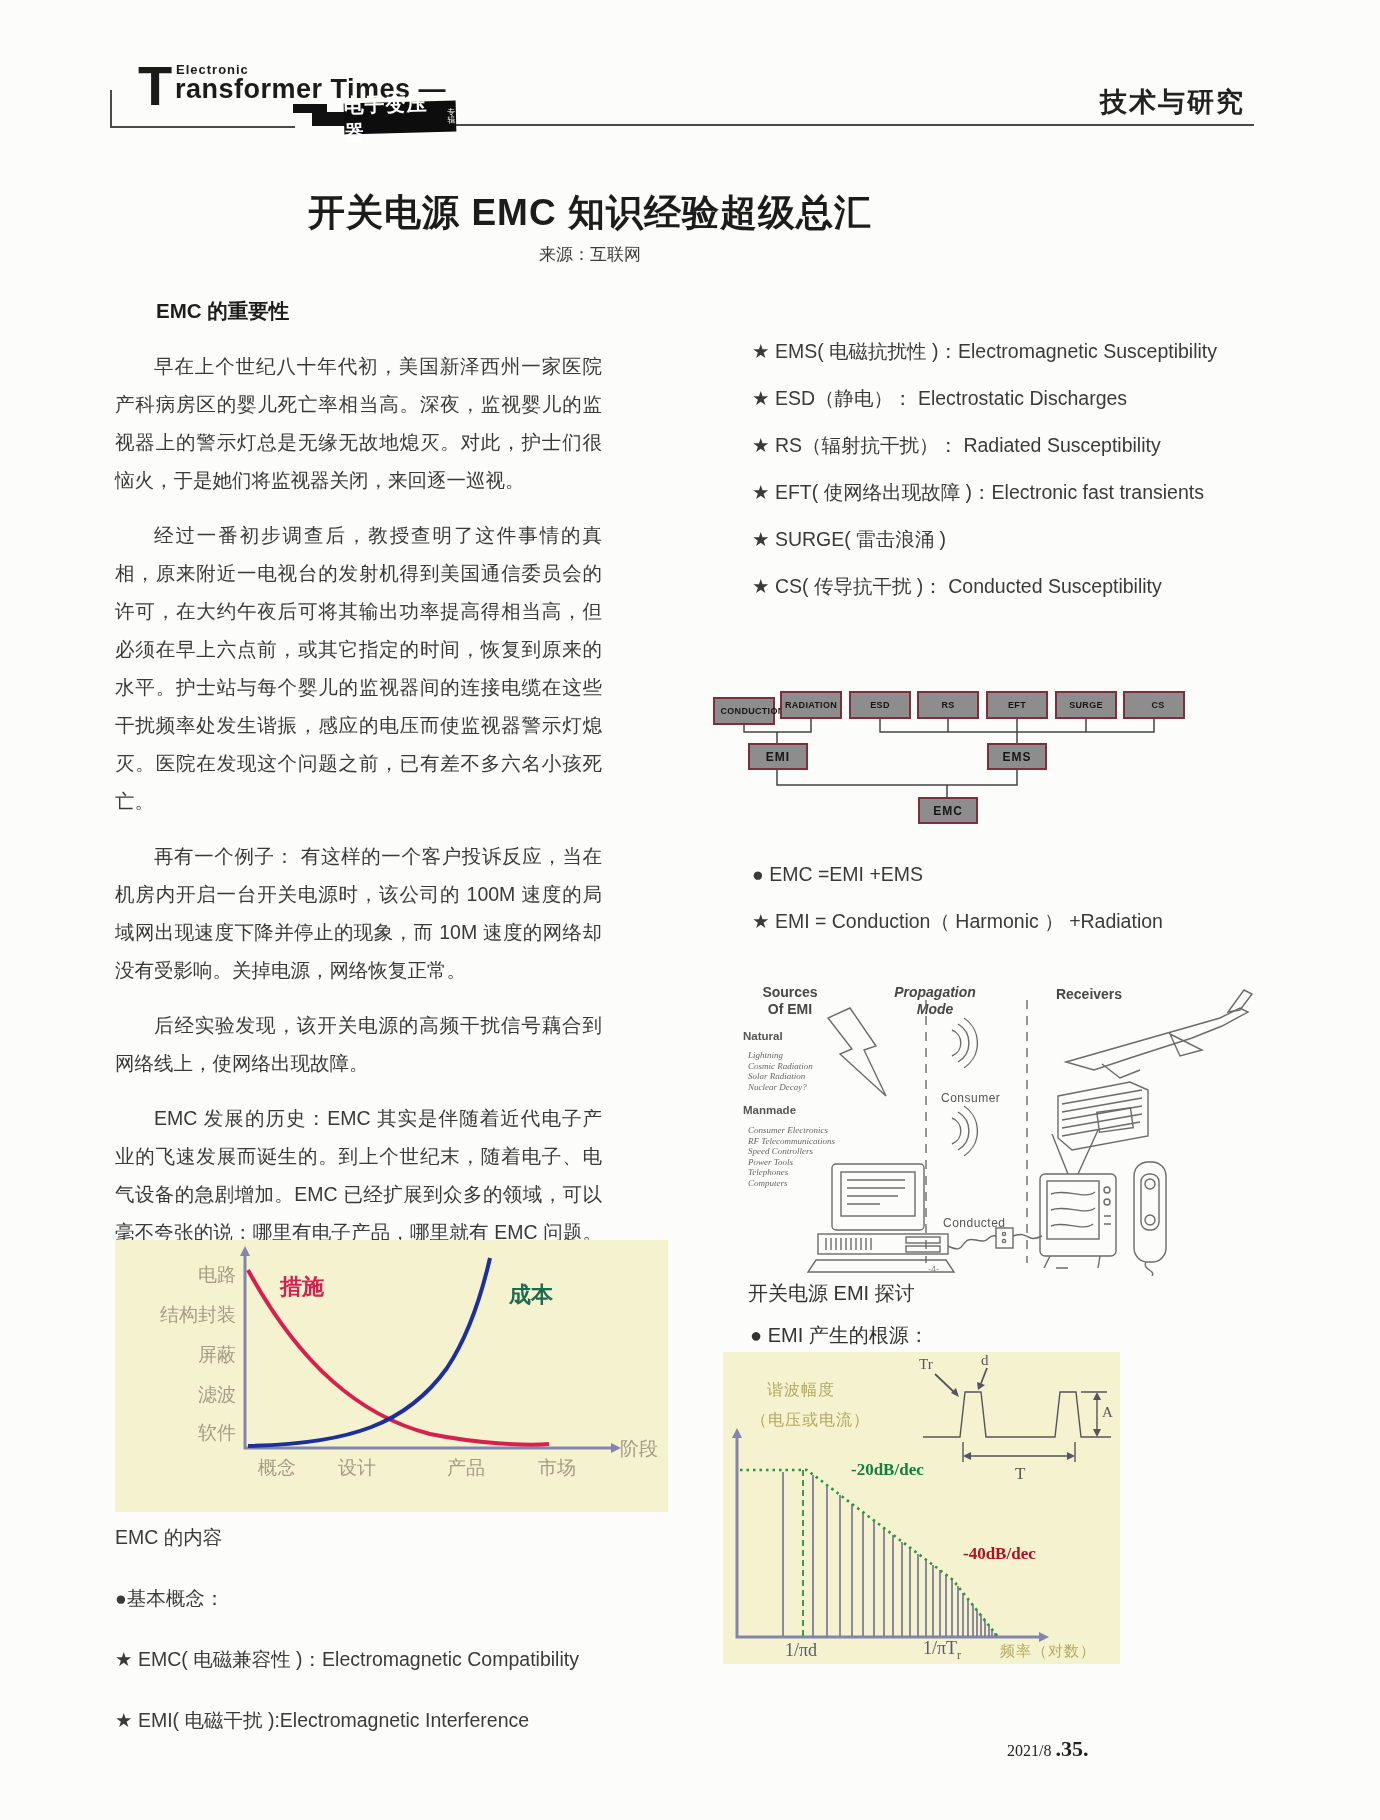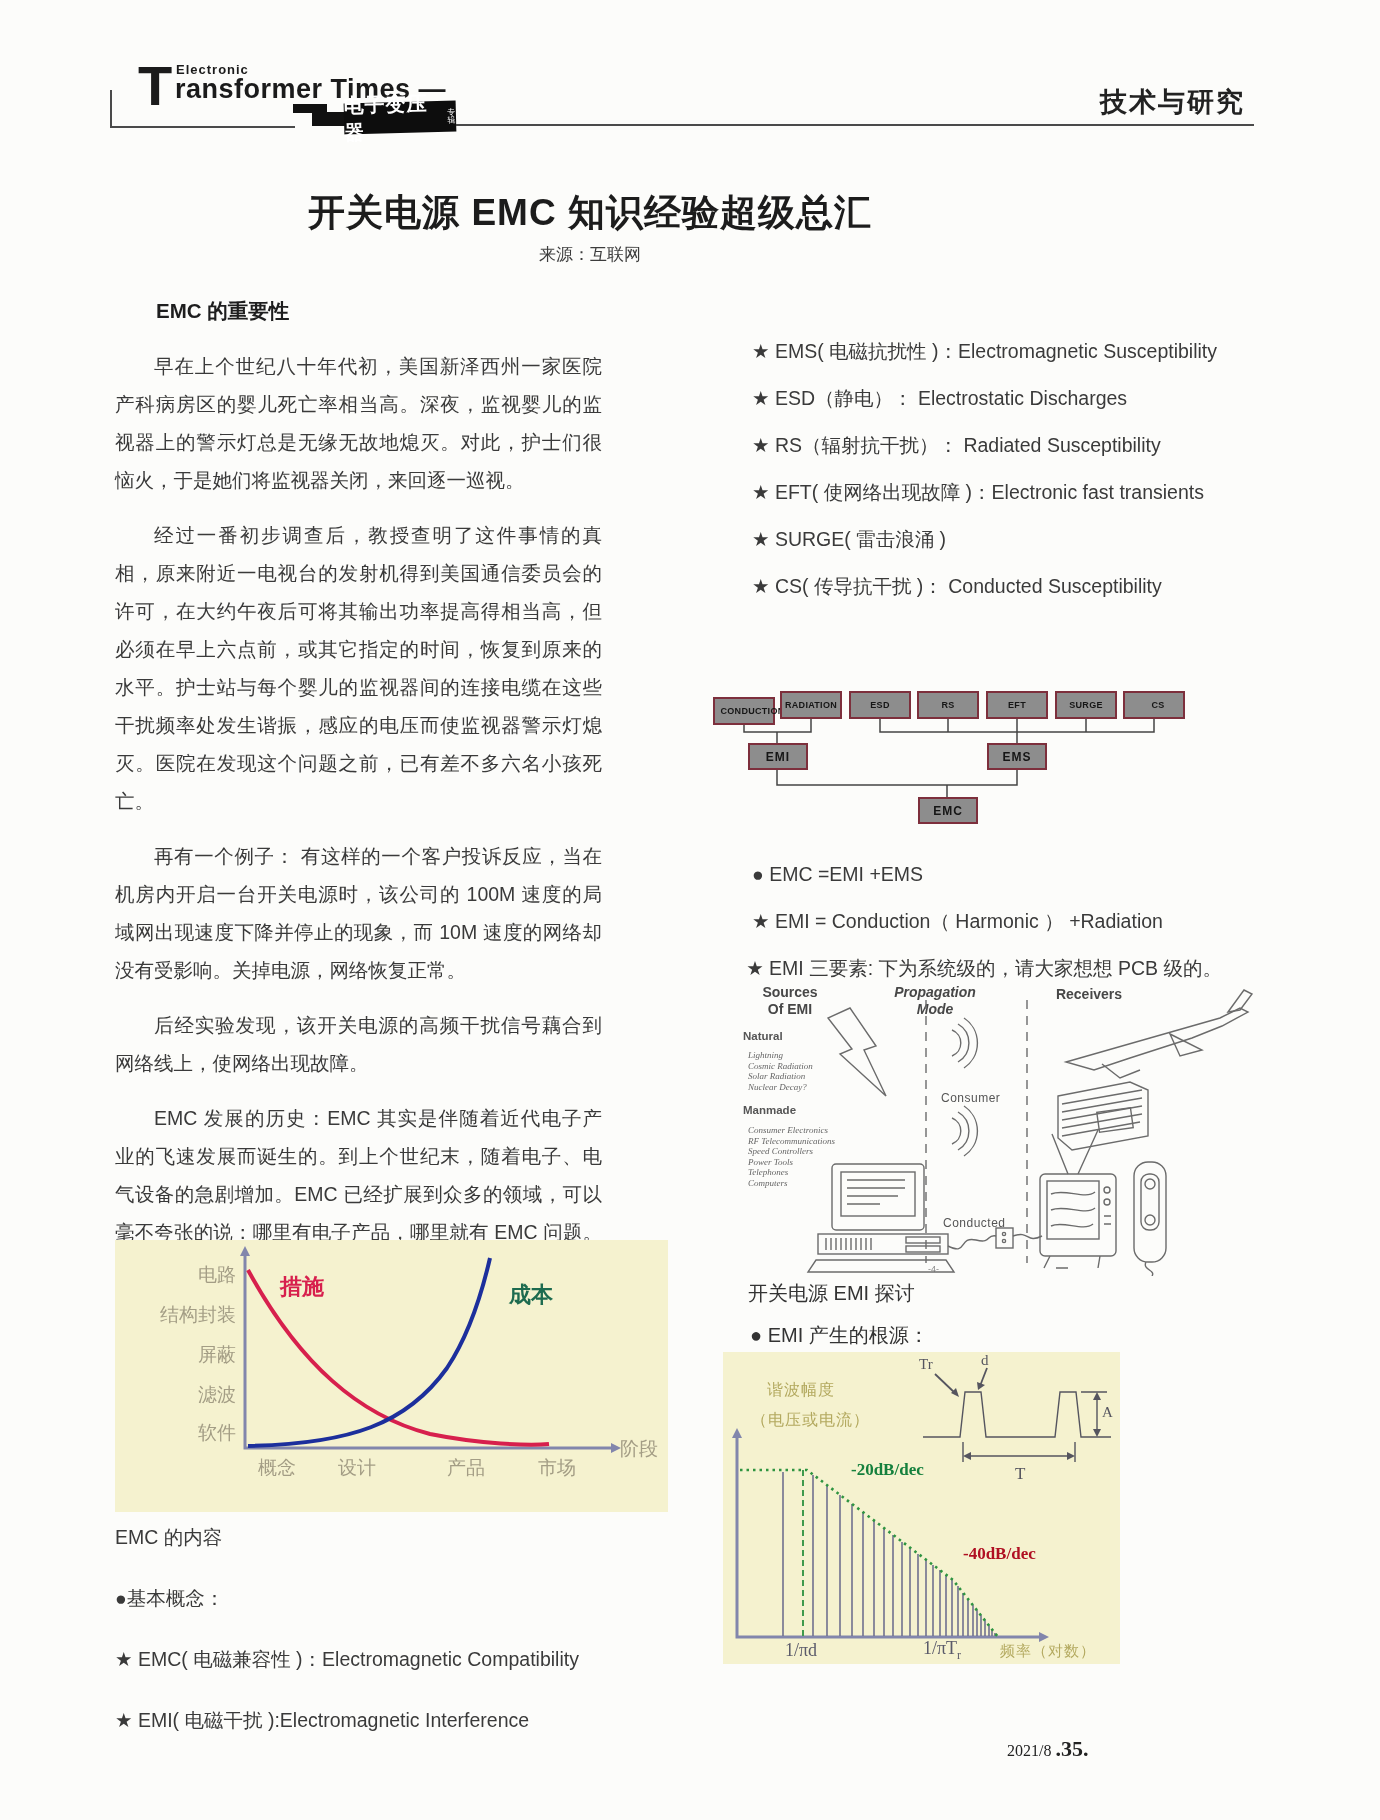--- a/index.html
+++ b/index.html
@@ -166,21 +166,20 @@
         <span>EMS</span>
       </div>
     <div class="dbox mid" style="left:218px;top:112px;">
         <span>EMC</span>
       </div>
   </div>
 
   <div class="abs col rtxt" style="left:713px;top:855px;width:557px;">
     <p style="text-indent:2em;">● EMC =EMI +EMS</p>
     <p style="text-indent:2em;">★ EMI = Conduction（ Harmonic ） +Radiation</p>
-    <p style="text-indent:1.7em;">★ EMI 三要素: 下为系统级的，请大家想想 PCB 级的。</p>
   </div>
 
   <div class="abs" style="left:700px;top:978px;width:580px;height:298px;">
     <div class="fig-head" style="left:40px;top:6px;width:100px;">
       <div>Sources</div>
       <div>Of EMI</div>
     </div>
     <div class="fig-head it" style="left:182px;top:6px;width:106px;">
       <div>Propagation</div>
       <div>Mode</div>

